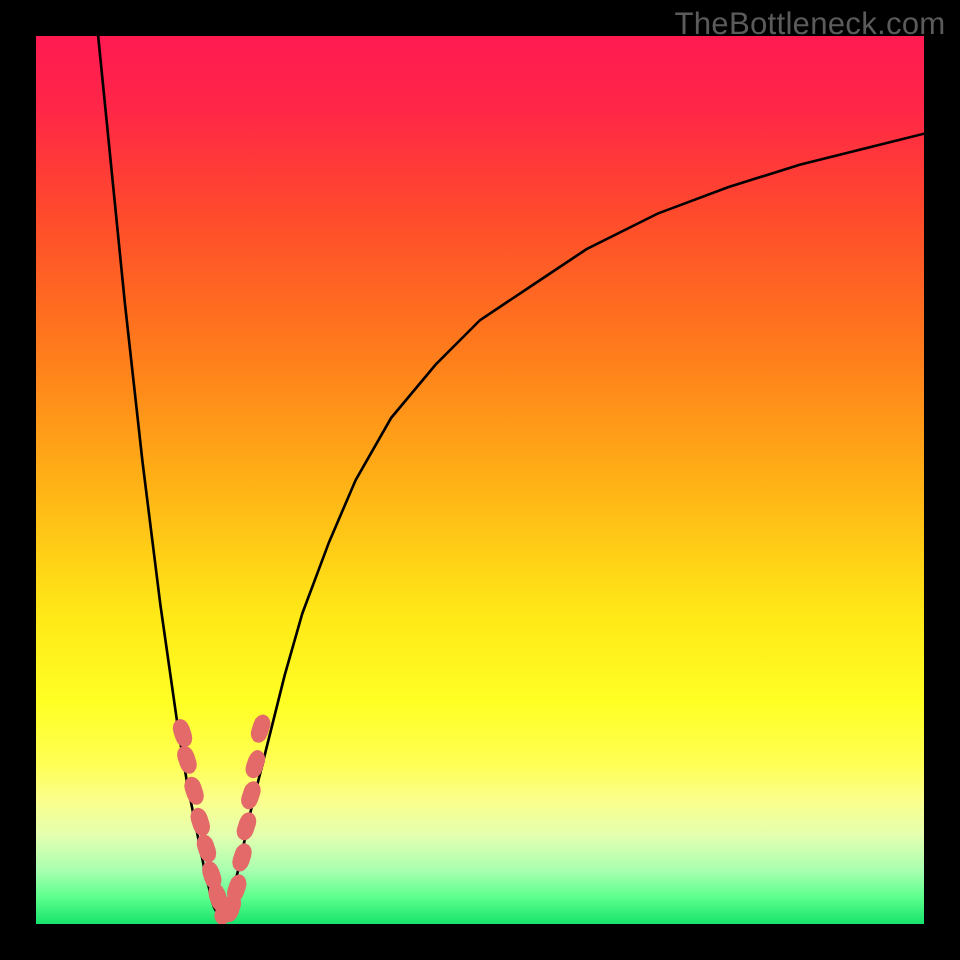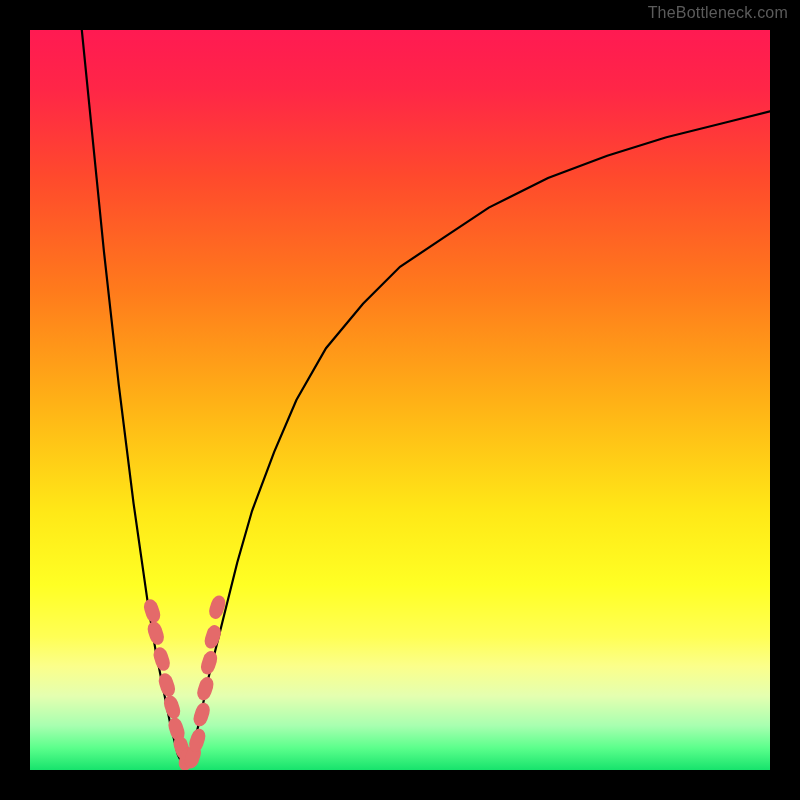--- a/index.html
+++ b/index.html
@@ -40,21 +40,21 @@
     top: 0;
     width: 100%;
     height: 100%;
     overflow: visible;
   }
   .watermark {
     position: absolute;
     top: 4px;
     right: 12px;
     color: #5b5b5b;
-    font-size: 16px;
+    font-size: 26px;
     font-weight: 500;
     letter-spacing: 0.2px;
     user-select: none;
   }
 </style>
 </head>
 <body>
 
 <div class="frame">
 

